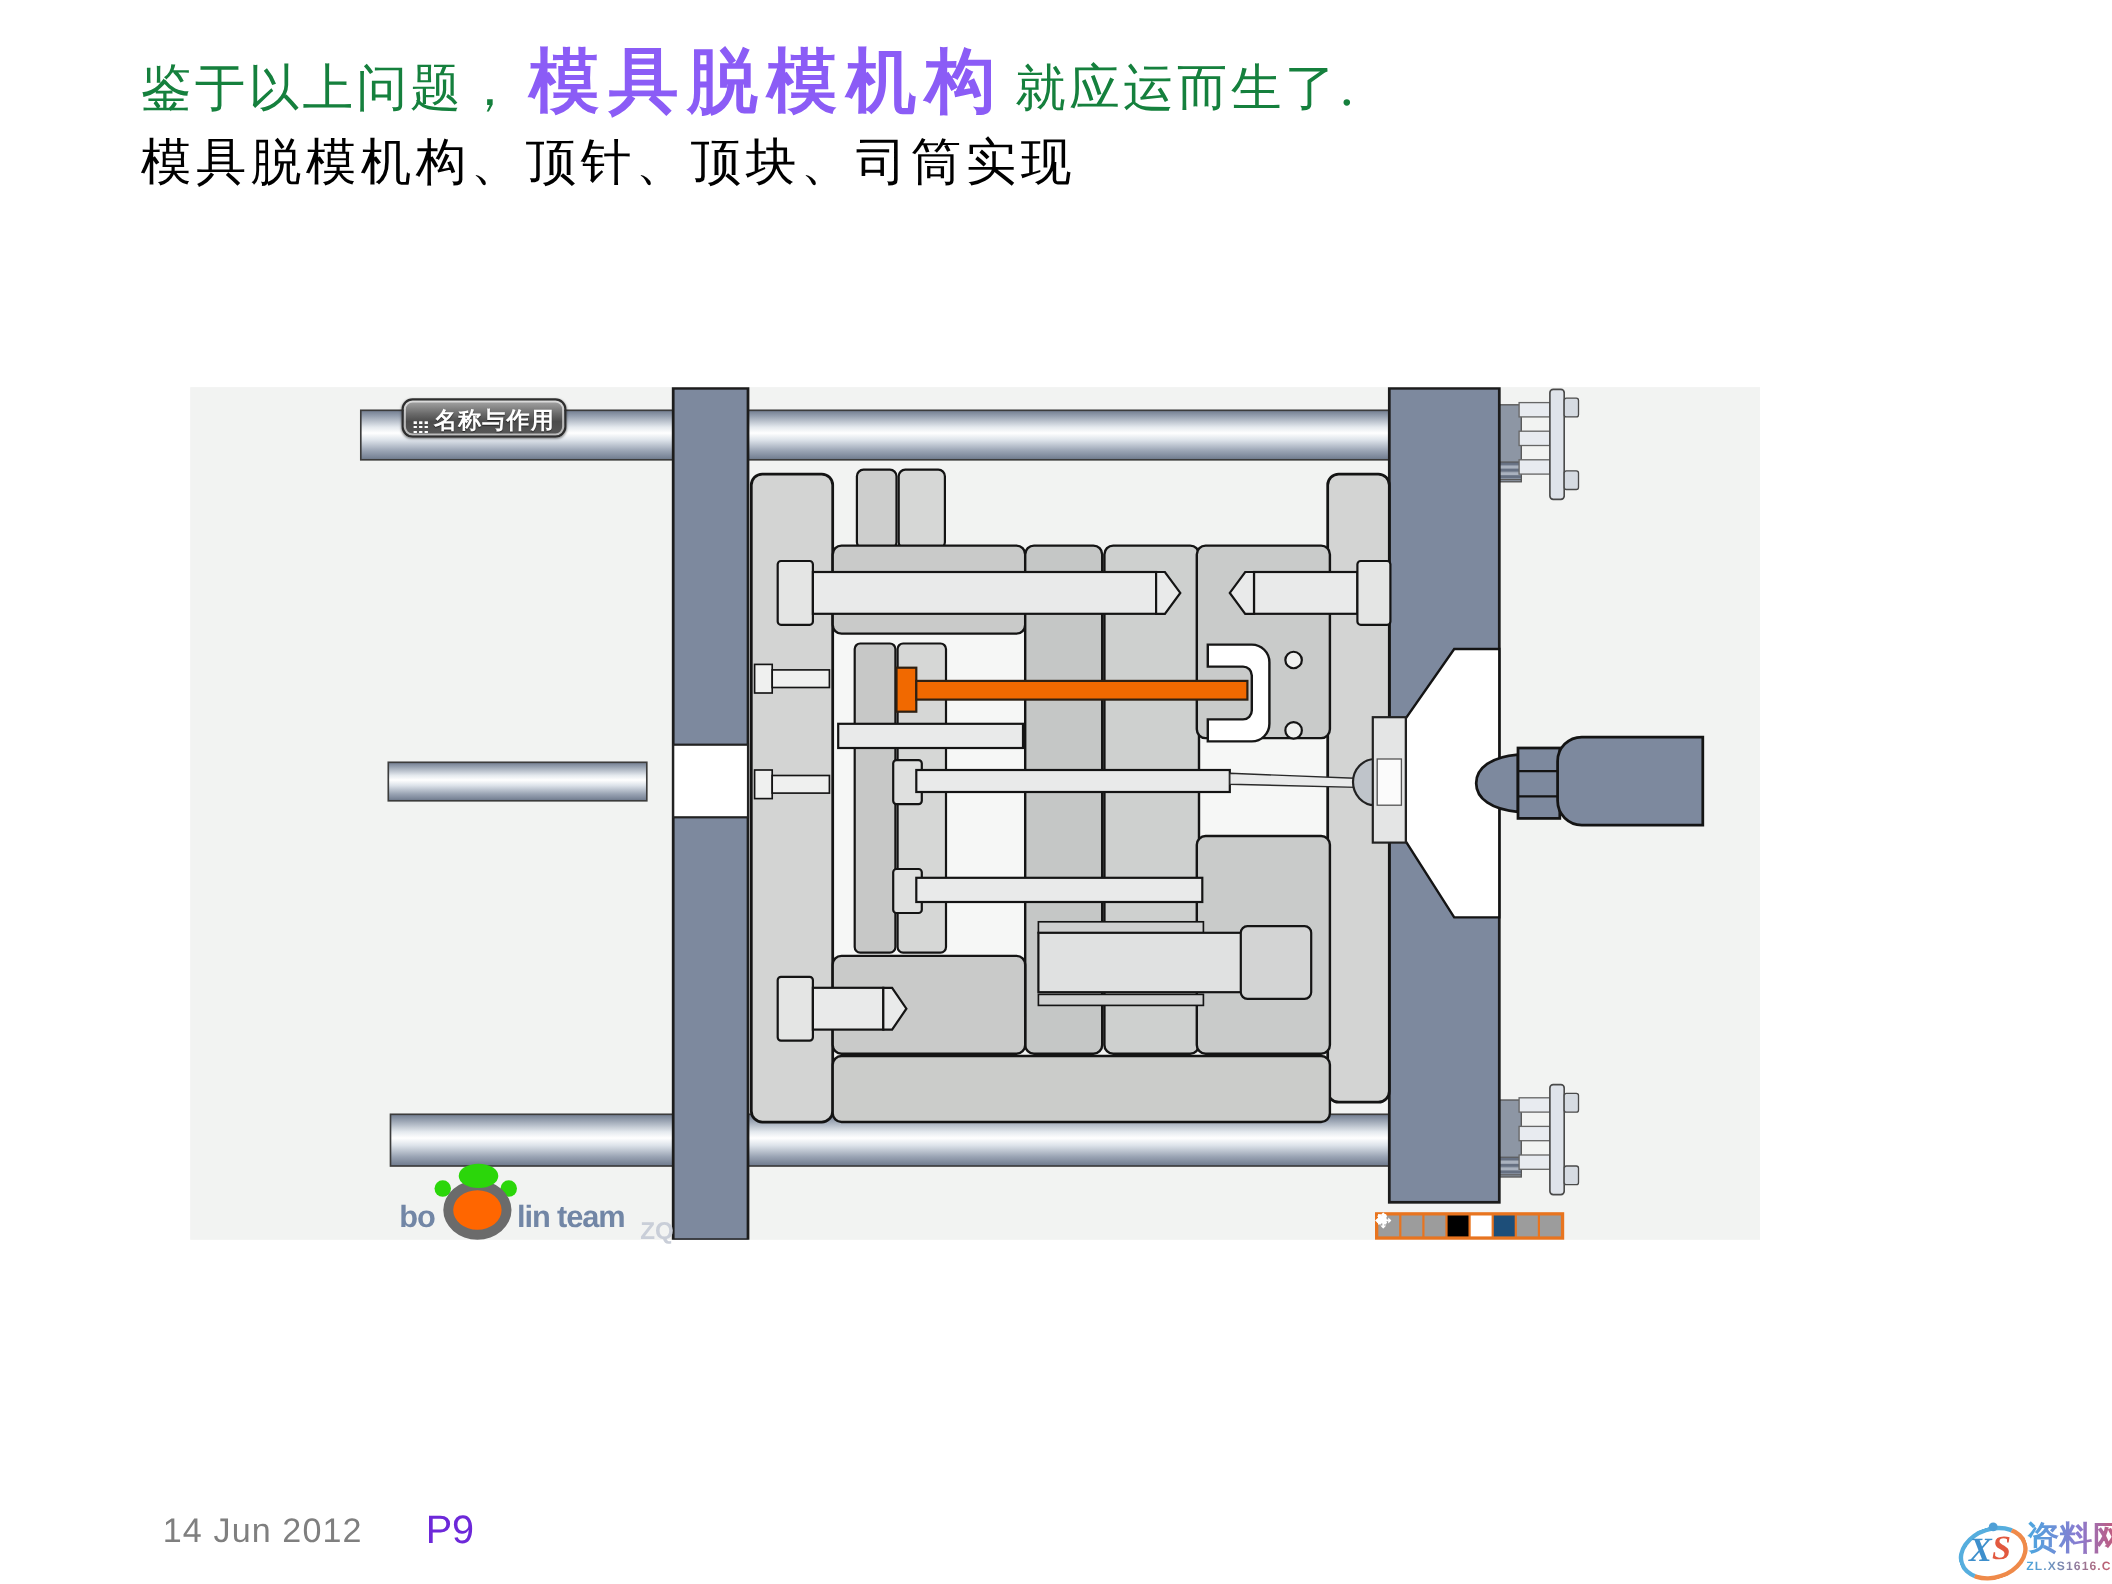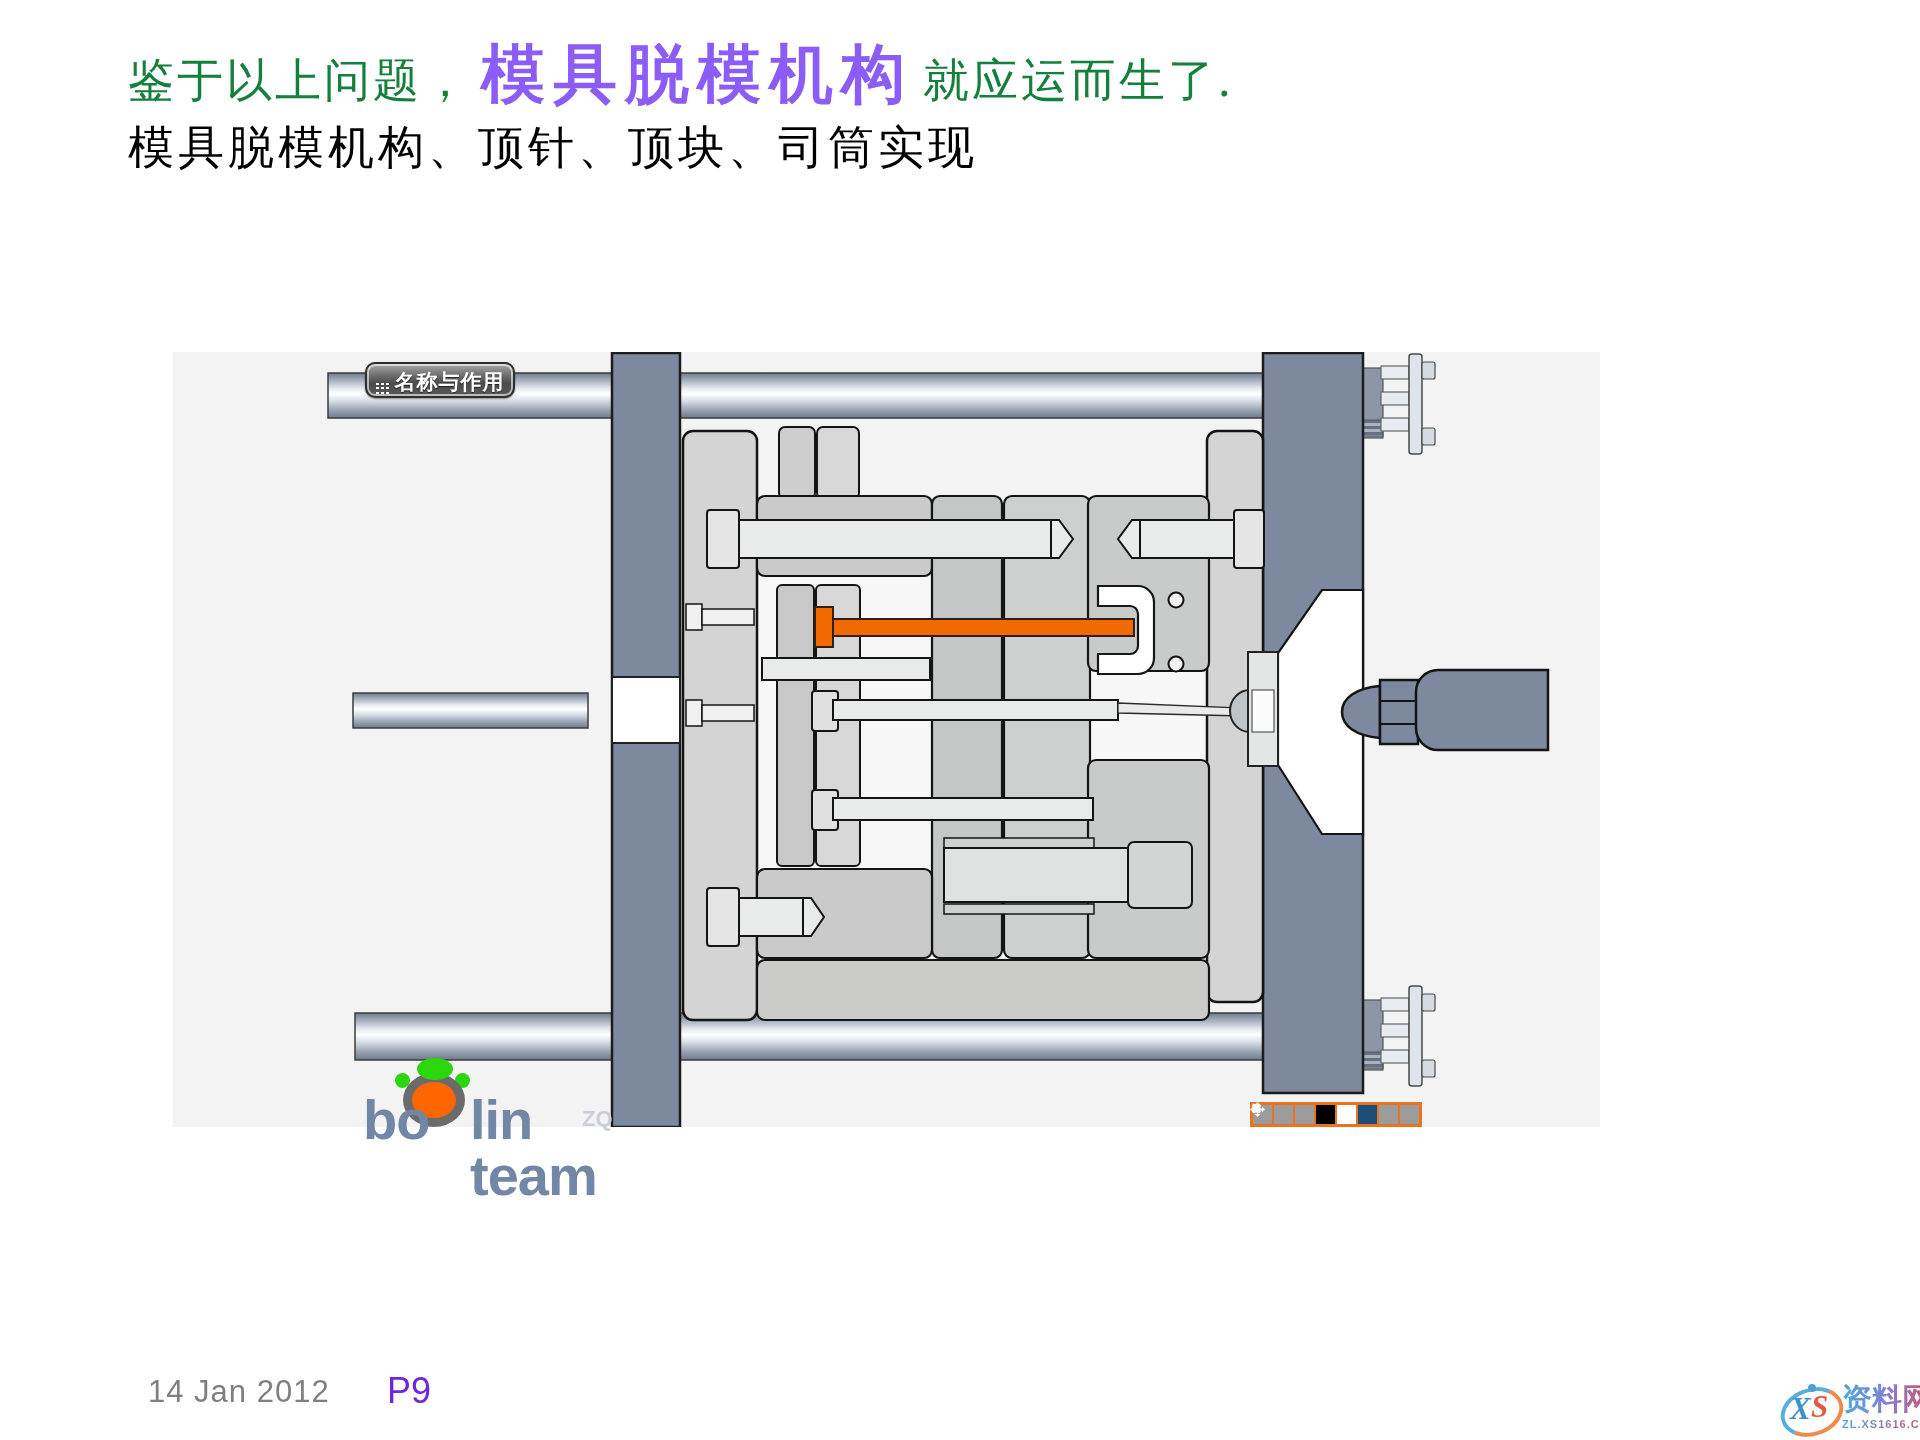--- a/index.html
+++ b/index.html
@@ -22,21 +22,21 @@
              background:linear-gradient(180deg,#a9a9a9 0%,#6a6a6a 38%,#4c4c4c 60%,#585858 100%);
              box-shadow:inset 0 0 0 2px rgba(255,255,255,.6),0 1px 2px rgba(0,0,0,.4);
              display:flex;align-items:flex-end;justify-content:center;gap:6px;cursor:pointer;}
   .label-btn span.txt{color:#fff;font-size:21px;font-weight:bold;letter-spacing:1px;
              text-shadow:0 1px 1px rgba(0,0,0,.6);}
   .grip{display:inline-flex;gap:2px;height:13px;}
   .grip i{display:block;width:3px;height:13px;
           background-image:repeating-linear-gradient(180deg,#fff 0 2px,transparent 2px 4.5px);}
   
   .bolin{position:absolute;left:190px;top:703px;width:260px;height:75px;}
-  .bolin .word{position:absolute;top:37px;font-size:56px;font-weight:bold;color:#7286a6;
+  .bolin .word{position:absolute;top:37px;font-size:28px;font-weight:bold;color:#7286a6;
                letter-spacing:-1px;line-height:1;}
   .bolin .bo{left:0;}
   .bolin .team{left:107px;}
   .bolin .zq{position:absolute;left:219px;top:53px;font-size:22px;font-weight:bold;color:#c9ced8;line-height:1;}
   .mascot{position:absolute;left:0;top:0;width:160px;height:75px;}
   .mascot i{position:absolute;display:block;border-radius:50%;}
   .mascot .ear-l{left:32px;top:18px;width:15px;height:15px;background:#2bd60a;}
   .mascot .ear-r{left:92px;top:18px;width:15px;height:15px;background:#2bd60a;}
   .mascot .ring{left:40px;top:18px;width:44px;height:36px;border:9px solid #6b6b6b;background:#ff6600;}
   .mascot .crest{left:54px;top:3px;width:36px;height:22px;background:#2bd60a;}
@@ -258,21 +258,21 @@
         </svg>
       </div>
       <div class="tb tb-gray" title="close">
         <svg width="13" height="13" viewBox="0 0 14 14">
             <path d="M3 3 L11 11 M11 3 L3 11" stroke="#fff" stroke-width="2.6"></path>
           </svg>
       </div>
     </div>
   </div>
 
-  <span class="footer-date">14 Jan 2012</span>
+  <span class="footer-date">14 Jun 2012</span>
   <span class="footer-page">P9</span>
 
   <div class="watermark">
     <span class="wm-logo">
       <i class="e1"></i>
         <i class="dot"></i>
       <b class="wx">X</b>
       <b class="ws">S</b>
     </span>
     <span class="wm-text">

